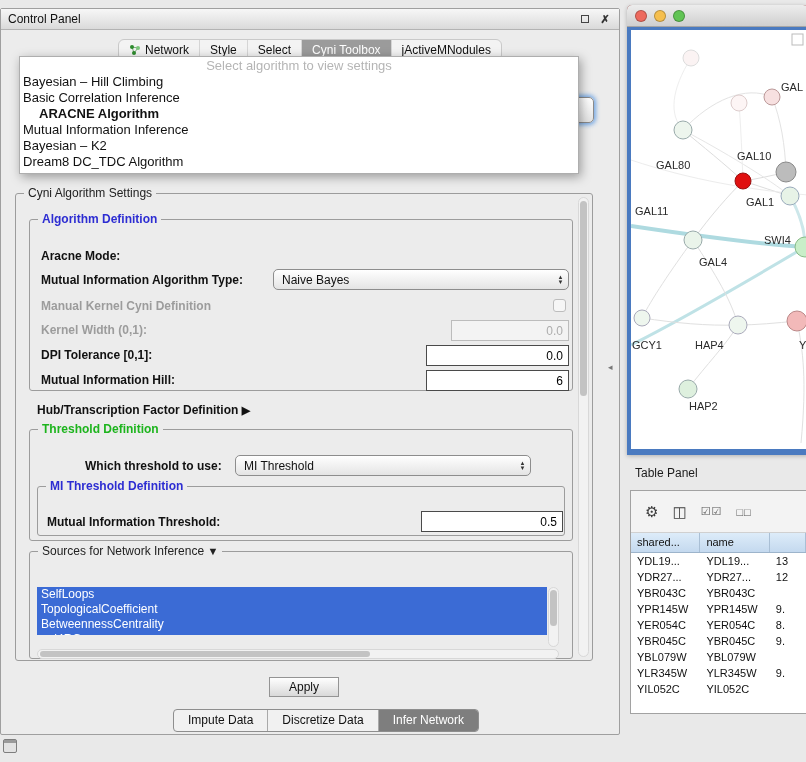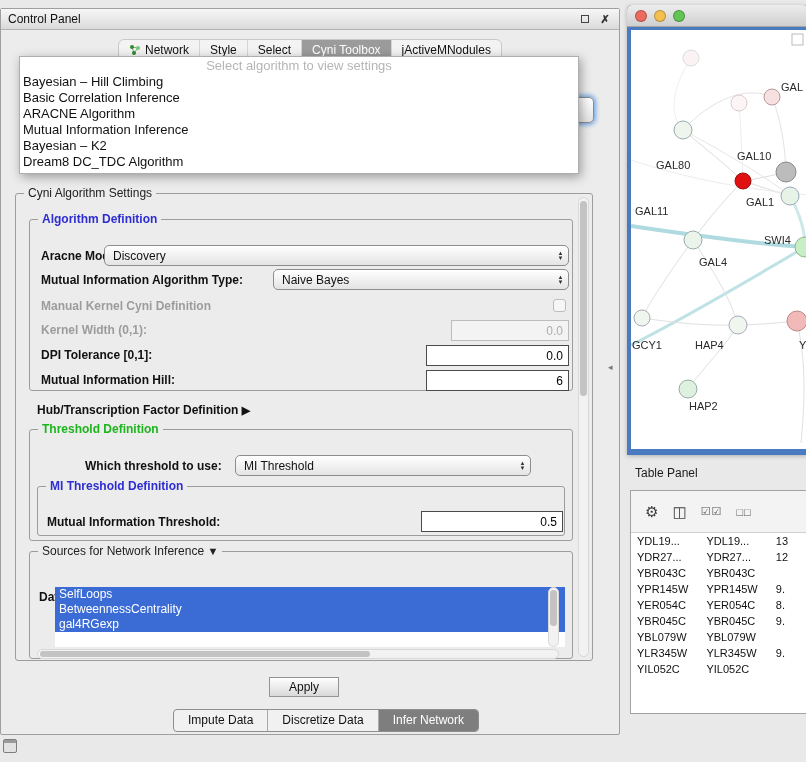--- a/index.html
+++ b/index.html
@@ -26,21 +26,21 @@
   .tab:first-child { border-left:none; }
   .tab.selected { background:#9b9b9b; color:#fff; }
   .tab .mini-icon { display:inline-flex; }
 
   
   #algo-dropdown { position:absolute; left:18px; top:47px; width:560px; z-index:50;
     background:#fff; border:1px solid #aeaeae; box-shadow:2px 3px 10px rgba(0,0,0,.35);
     font-size:13px; padding-bottom:3px; }
   .dd-placeholder { color:#b5b5b5; text-align:center; height:17px; line-height:17px; }
   .dd-item { height:16px; line-height:16px; padding:0 3px; white-space:nowrap; }
-  .dd-item.selected { font-weight:normal; }
+  .dd-item.selected { font-weight:bold;margin-left:16px; }
 
   
   #hidden-combo { position:absolute; left:556px; top:88px; width:37px; height:26px; z-index:5;
     border:1px solid #8a8a8a; border-radius:5px; background:linear-gradient(#ffffff,#e3e3e3);
     box-shadow:0 0 4px 2px rgba(96,156,227,.85); }
 
   
   .groupbox { position:absolute; border:1px solid #9c9c9c; border-radius:3px; }
   .gb-title { position:absolute; top:-8px; left:8px; background:#ececec; padding:0 4px;
     font-size:12px; font-weight:bold; white-space:nowrap; }
@@ -180,24 +180,20 @@
 
   <div class="groupbox" id="settings-group" style="left:14px; top:184px; width:578px; height:468px;">
     <span class="gb-title plain">Cyni Algorithm Settings</span>
   </div>
 
   <div class="groupbox" style="left:28px; top:210px; width:544px; height:172px;">
     <span class="gb-title blue">Algorithm Definition</span>
   </div>
 
   <span class="field-label" style="left:40px; top:240px;">Aracne Mode:</span>
-  <div class="combo" style="left:103px; top:236px; width:465px;">
-    <span class="combo-value">Discovery</span>
-    <span class="combo-arrows">▲<br>▼</span>
-  </div>
 
   <span class="field-label" style="left:40px; top:264px;">Mutual Information Algorithm Type:</span>
   <div class="combo" style="left:272px; top:260px; width:296px;">
     <span class="combo-value">Naive Bayes</span>
     <span class="combo-arrows">▲<br>▼</span>
   </div>
 
   <span class="field-label disabled" style="left:40px; top:290px;">Manual Kernel Cyni Definition</span>
   <span class="checkbox" style="left:552px; top:290px;"></span>
 
@@ -234,22 +230,23 @@
 
   <div class="groupbox" style="left:28px; top:542px; width:544px; height:108px;">
     <span class="gb-title plain">
       <span>Sources for Network Inference</span>
       <span class="arrow-glyph">▼</span>
     </span>
   </div>
 
   <span id="attr-label" style="left:38px; top:560px;">Data Attributes</span>
 
-  <div id="attr-list" style="left:36px; top:578px; width:510px; height:60px;margin-left:18px;">
+  <div id="attr-list" style="left:36px; top:578px; width:510px; height:48px;">
       <div class="attr-item">SelfLoops</div>
+      <div class="attr-item">TopologicalCoefficient</div>
       <div class="attr-item">BetweennessCentrality</div>
       <div class="attr-item">gal4RGexp</div>
     </div>
   <div class="vscroll" style="left:547px; top:578px; height:60px;">
     <div class="thumb" style="top:2px; height:36px;"></div>
   </div>
   <div class="hscroll" style="left:36px; top:640px; width:522px;">
     <div class="thumb" style="left:2px; width:330px;"></div>
   </div>
 
@@ -328,20 +325,25 @@
 
 <div id="table-panel-label">Table Panel</div>
 
 <div id="table-window">
   <div id="table-toolbar">
       <span class="tool-icon">⚙</span>
       <span class="tool-icon">◫</span>
       <span class="tool-icon small">☑☑</span>
       <span class="tool-icon small">□□</span>
     </div>
+  <div id="table-header">
+      <div class="th-cell" style="width: 78px;">shared...</div>
+      <div class="th-cell" style="width: 78px;">name</div>
+      <div class="th-cell" style="width: 40px;"></div>
+    </div>
   <div id="table-body">
       <div class="tr-row">
         <div class="td-cell" style="width: 78px;">YDL19...</div>
         <div class="td-cell" style="width: 78px;">YDL19...</div>
         <div class="td-cell" style="width: 40px;">13</div>
       </div>
       <div class="tr-row">
         <div class="td-cell" style="width: 78px;">YDR27...</div>
         <div class="td-cell" style="width: 78px;">YDR27...</div>
         <div class="td-cell" style="width: 40px;">12</div>

